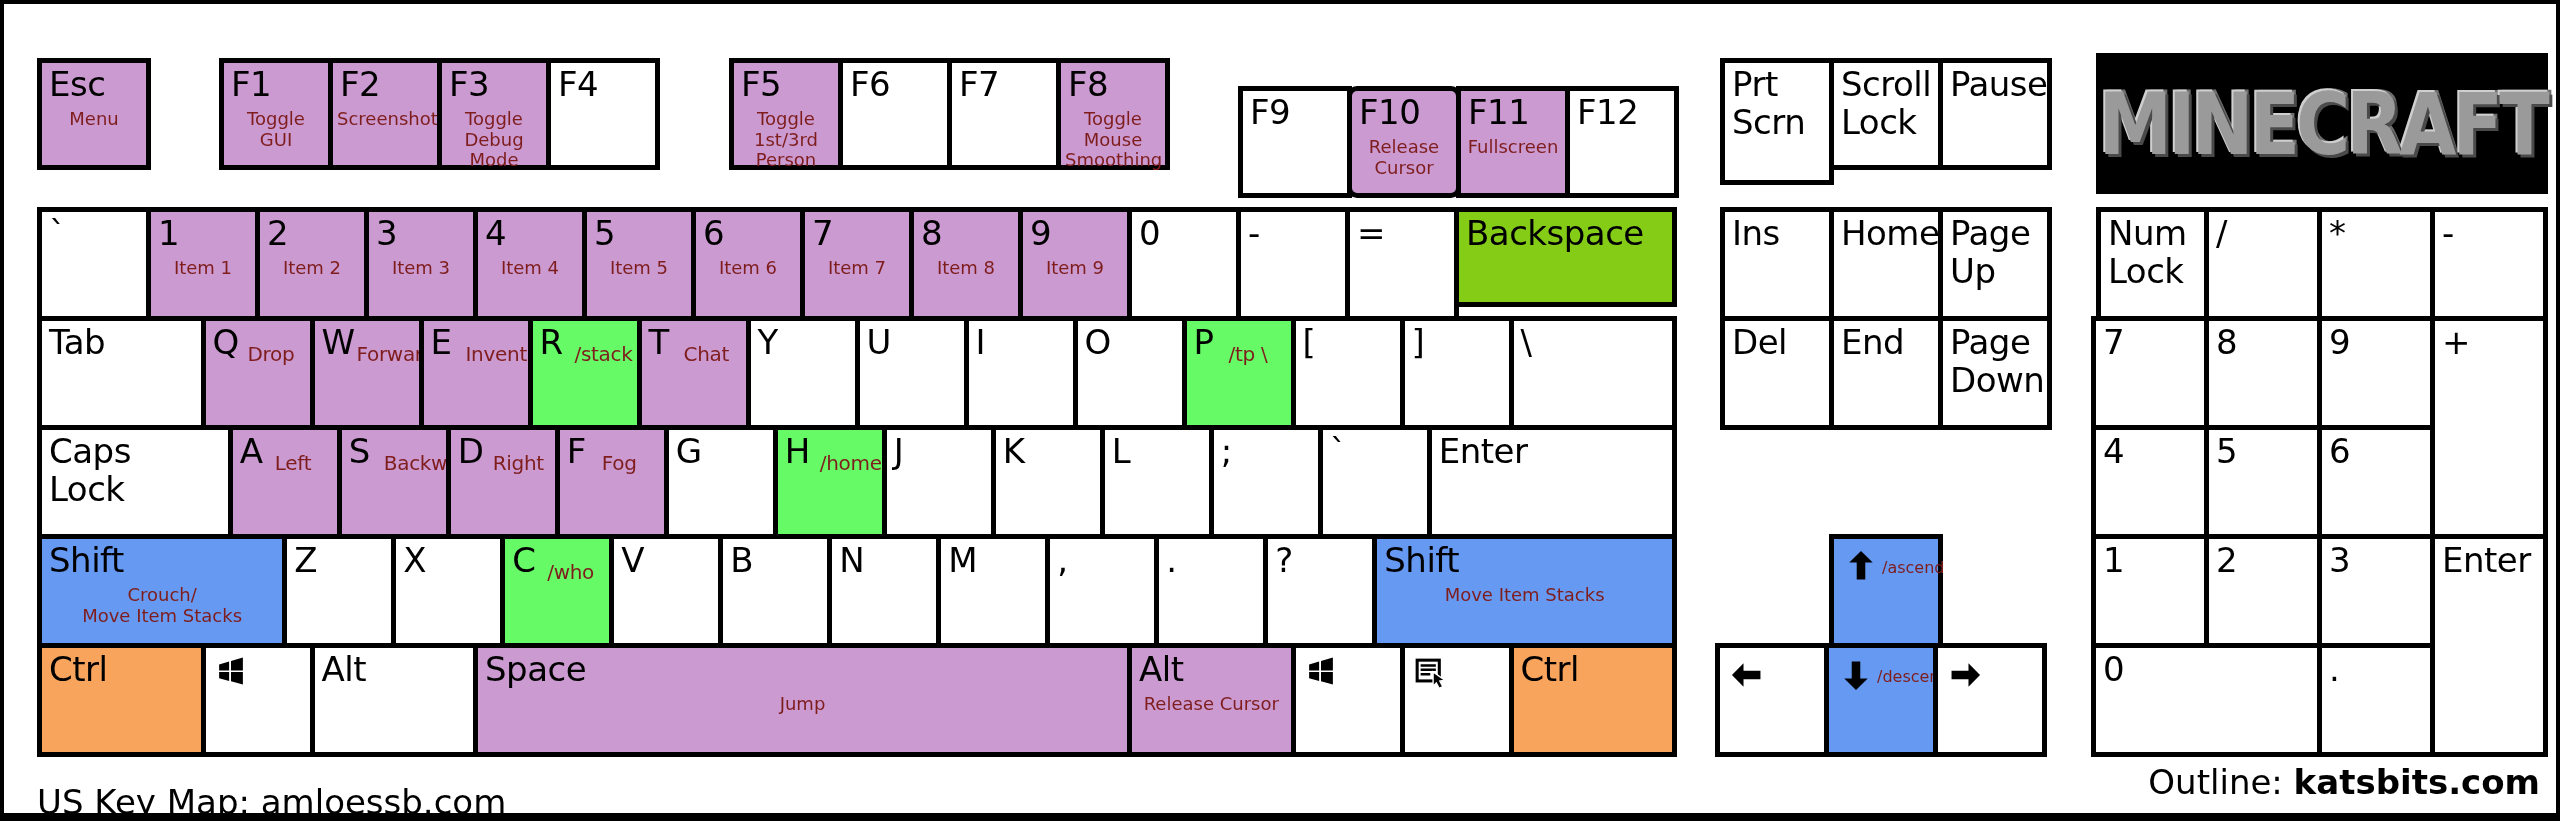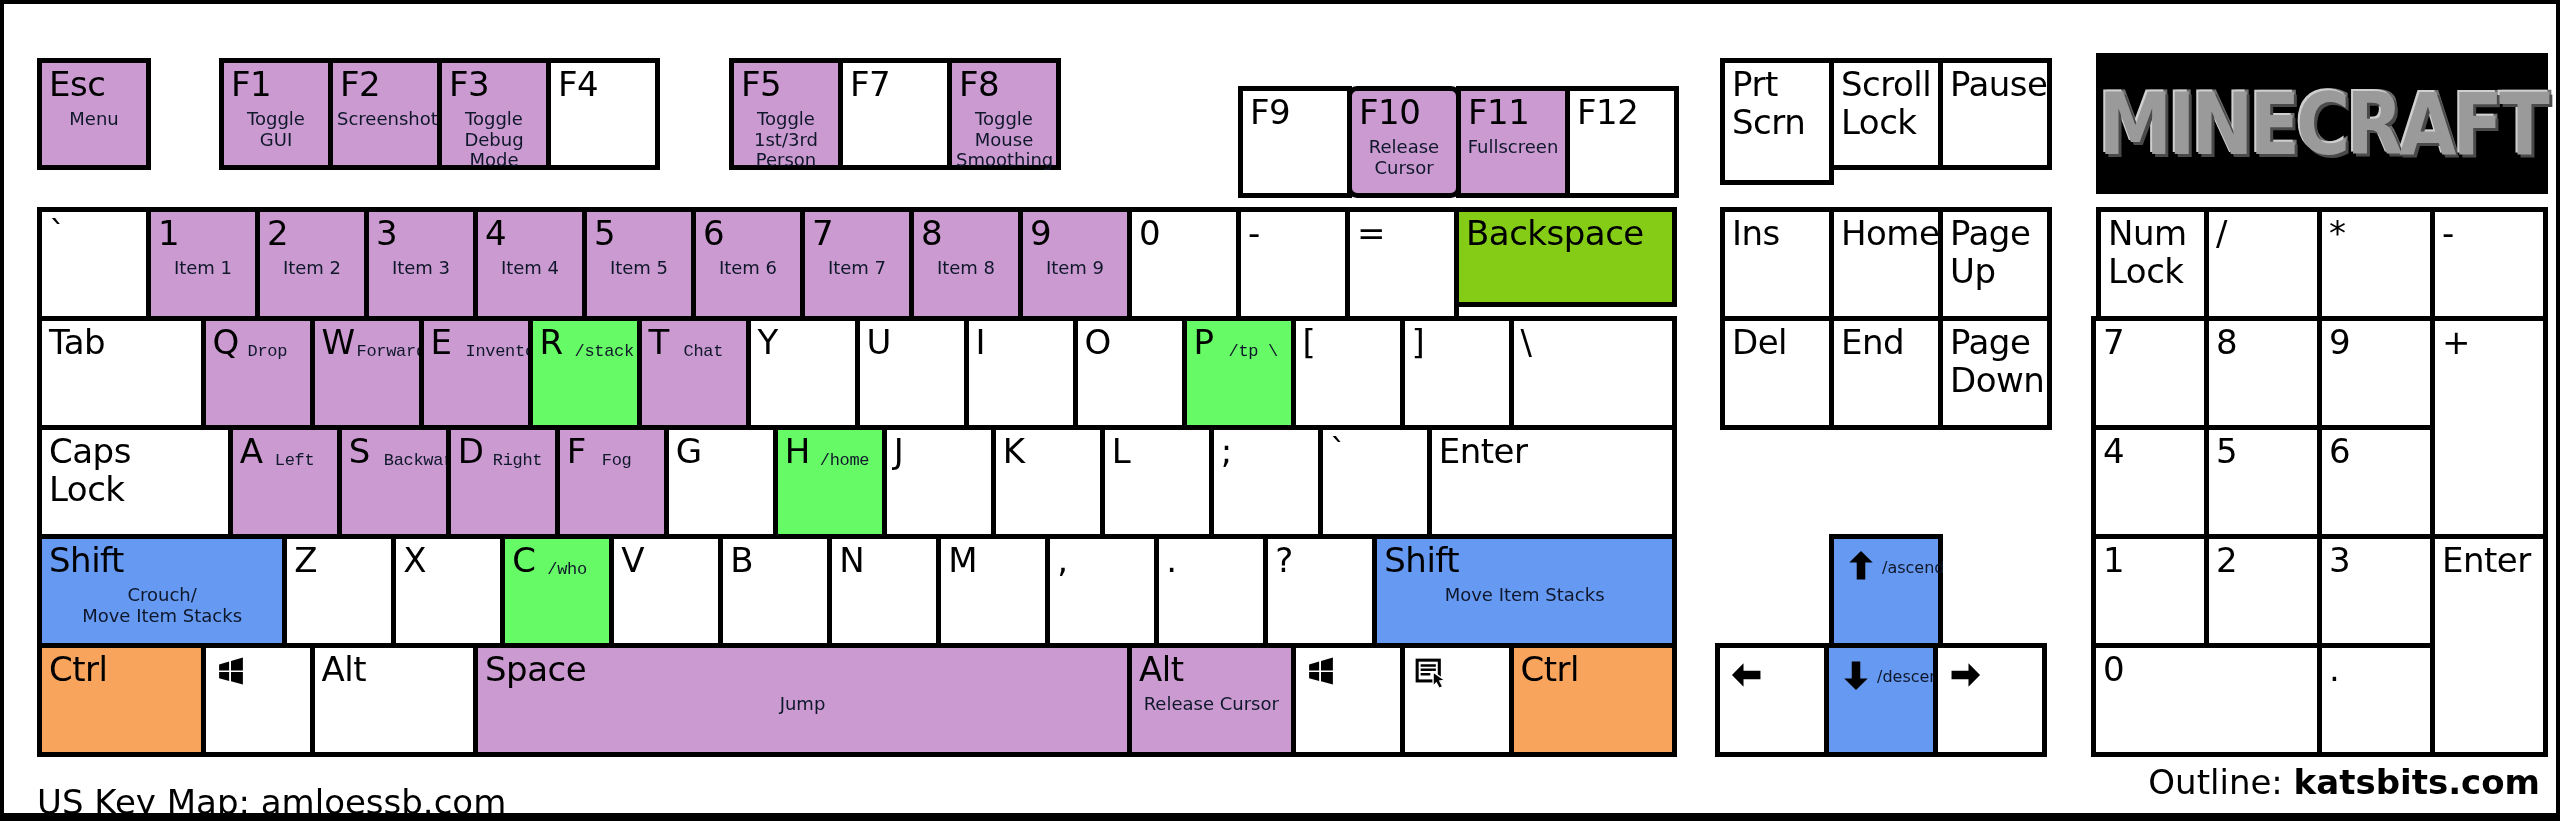--- a/index.html
+++ b/index.html
@@ -6,23 +6,23 @@
   body{font-family:"DejaVu Sans","Liberation Sans",sans-serif;}
   #canvas{position:relative;width:2560px;height:821px;box-sizing:border-box;
           border:4px solid #000;border-bottom-width:8px;background:#fff;overflow:hidden;}
   .cluster{position:absolute;}
   .krow{display:flex;}
   .krow + .krow{margin-top:-5px;}
   .key{position:relative;box-sizing:border-box;border:5px solid #000;background:#fff;flex:none;}
   .key + .key{margin-left:-5px;}
   .klabel{position:absolute;top:2px;left:7px;font-size:34px;line-height:1.12;
           letter-spacing:-0.5px;white-space:pre-line;color:#000;}
-  .ksub{position:absolute;color:#0f172a;white-space:pre-line;}
+  .ksub{position:absolute;color:#7f1d1d;white-space:pre-line;}
   .ksub.mid{left:4px;right:4px;top:46px;text-align:center;font-size:18px;line-height:1.15;}
-  .ksub.side{left:42px;top:21px;font-size:17px;letter-spacing:-0.3px;white-space:nowrap;font-family:Liberation Mono, monospace;}
+  .ksub.side{left:42px;top:21px;font-size:20px;letter-spacing:-0.3px;white-space:nowrap;}
   .ksub.after-icon{left:48px;top:19px;font-size:16px;white-space:nowrap;}
   .kicon{position:absolute;top:8px;left:8px;line-height:0;}
   #logo{position:absolute;left:2092px;top:49px;width:452px;height:141px;background:#000;
         display:flex;align-items:center;justify-content:center;}
   #logo .logo-text{font-weight:bold;font-size:74px;letter-spacing:-4px;color:#9a9a9a;
         transform:scaleY(1.15);
         text-shadow:3px 3px 0 #4a4a4a,-2px -2px 0 #cfcfcf,2px -2px 0 #6e6e6e;}
   .footer-text{position:absolute;top:758px;font-size:34px;color:#000;}
   #footer-left{left:33px;margin-top:20px;}
   #footer-right{right:16px;text-align:right;}
@@ -62,20 +62,23 @@
     </div>
   <div id="fn-g1" class="cluster" style="left:725px;top:54px;">
       <div class="krow">
         <div class="key" style="width: 114px; height: 112px; background: rgb(202, 154, 209);">
           <span class="klabel">F5</span>
           <span class="ksub mid">Toggle
 1st/3rd
 Person</span>
         </div>
         <div class="key" style="width: 114px; height: 112px; background: rgb(255, 255, 255);">
+          <span class="klabel">F6</span>
+        </div>
+        <div class="key" style="width: 114px; height: 112px; background: rgb(255, 255, 255);">
           <span class="klabel">F7</span>
         </div>
         <div class="key" style="width: 114px; height: 112px; background: rgb(202, 154, 209);">
           <span class="klabel">F8</span>
           <span class="ksub mid">Toggle
 Mouse
 Smoothing</span>
         </div>
       </div>
     </div>

